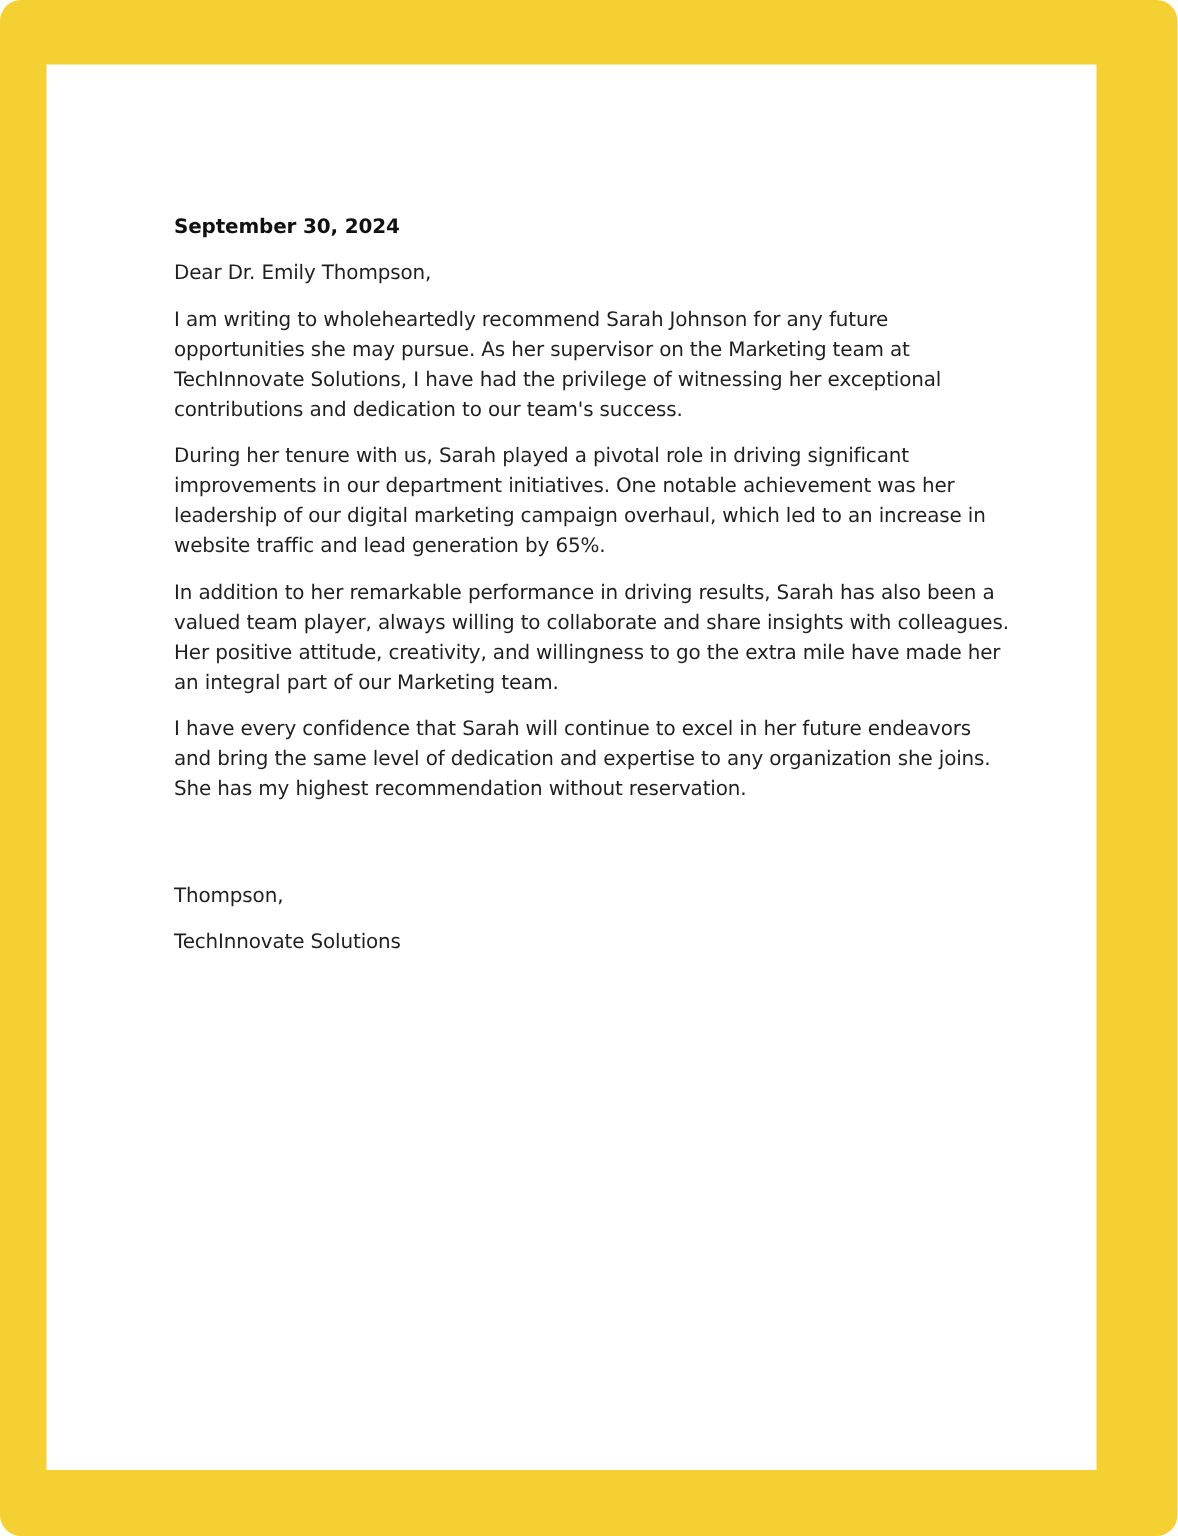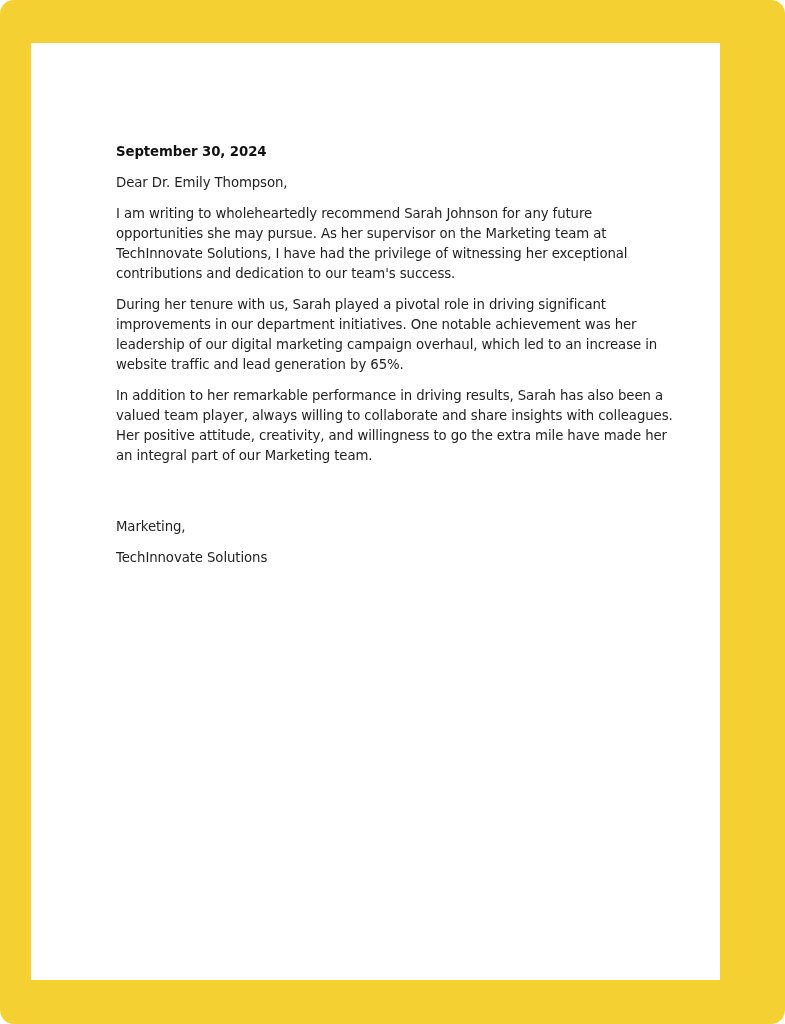--- a/index.html
+++ b/index.html
@@ -19,20 +19,21 @@
       background: #F5D033;
       border-radius: 14px;
     }
     .page {
       position: absolute;
       left: 31px;
       top: 43px;
       width: 689px;
       height: 937px;
       background: #ffffff;
+      padding-left: 11px;
     }
     .letter {
       position: absolute;
       left: 85px;
       top: 99px;
       width: 560px;
       font-family: "DejaVu Sans", sans-serif;
       font-size: 13.3px;
       line-height: 20px;
       color: #1f1f1f;
@@ -64,19 +65,20 @@
 <body>
 
 <div class="frame">
   <div class="page">
     <div class="letter">
       <p class="date">September 30, 2024</p>
       <p class="salutation">Dear Dr. Emily Thompson,</p>
       <p class="para">I am writing to wholeheartedly recommend Sarah Johnson for any future opportunities she may pursue. As her supervisor on the Marketing team at TechInnovate Solutions, I have had the privilege of witnessing her exceptional contributions and dedication to our team's success.</p>
       <p class="para">During her tenure with us, Sarah played a pivotal role in driving significant improvements in our department initiatives. One notable achievement was her leadership of our digital marketing campaign overhaul, which led to an increase in website traffic and lead generation by 65%.</p>
       <p class="para">In addition to her remarkable performance in driving results, Sarah has also been a valued team player, always willing to collaborate and share insights with colleagues. Her positive attitude, creativity, and willingness to go the extra mile have made her an integral part of our Marketing team.</p>
-      <p class="closing">Marketing,</p>
+      <p class="para">I have every confidence that Sarah will continue to excel in her future endeavors and bring the same level of dedication and expertise to any organization she joins. She has my highest recommendation without reservation.</p>
+      <p class="closing">Thompson,</p>
       <div class="signature">
         <div>TechInnovate Solutions</div>
       </div>
     </div>
   </div>
 </div>
 
 </body></html>

